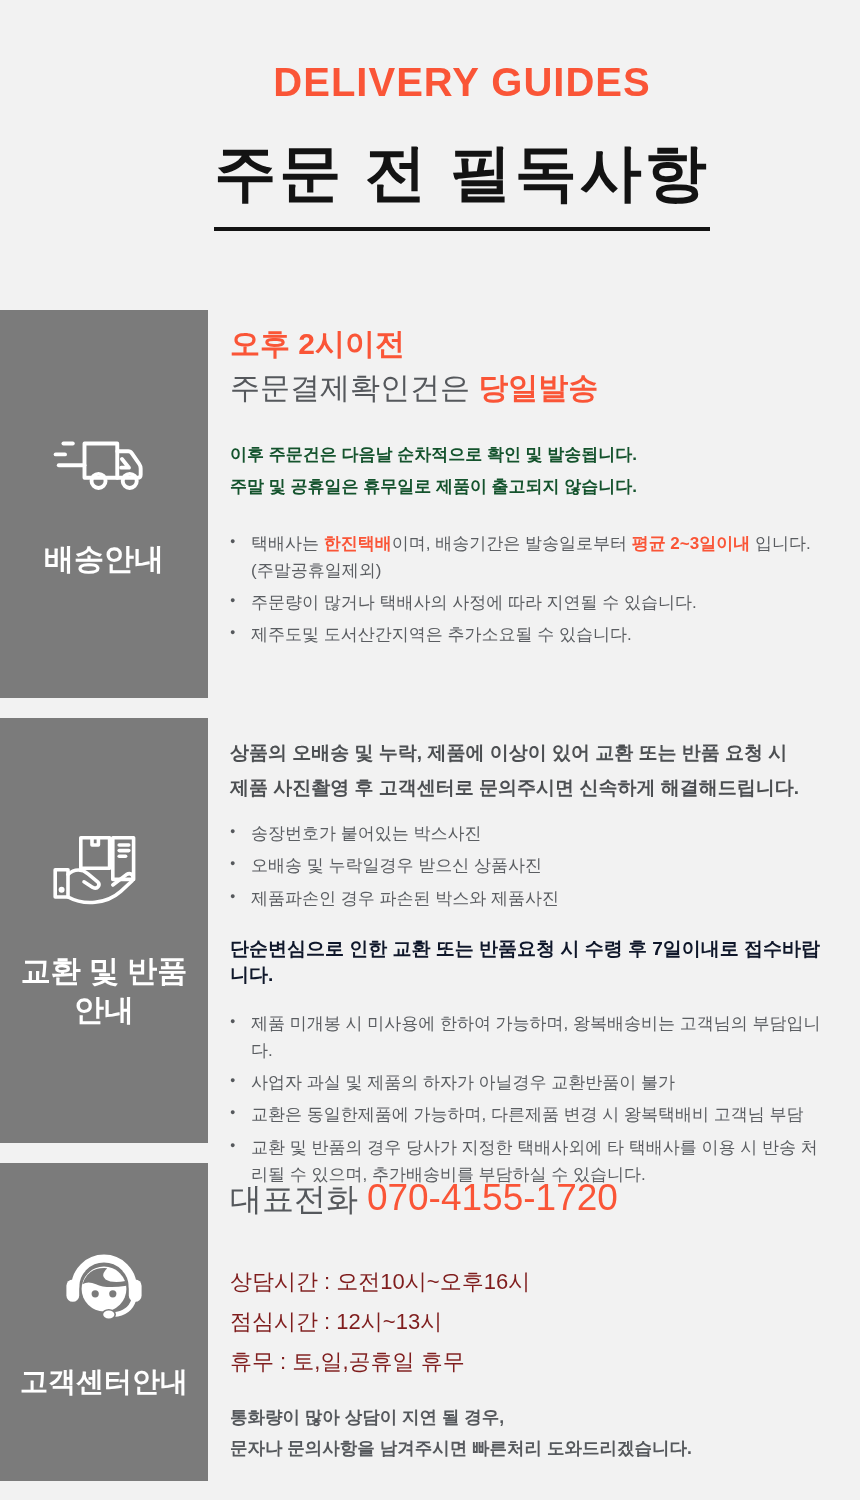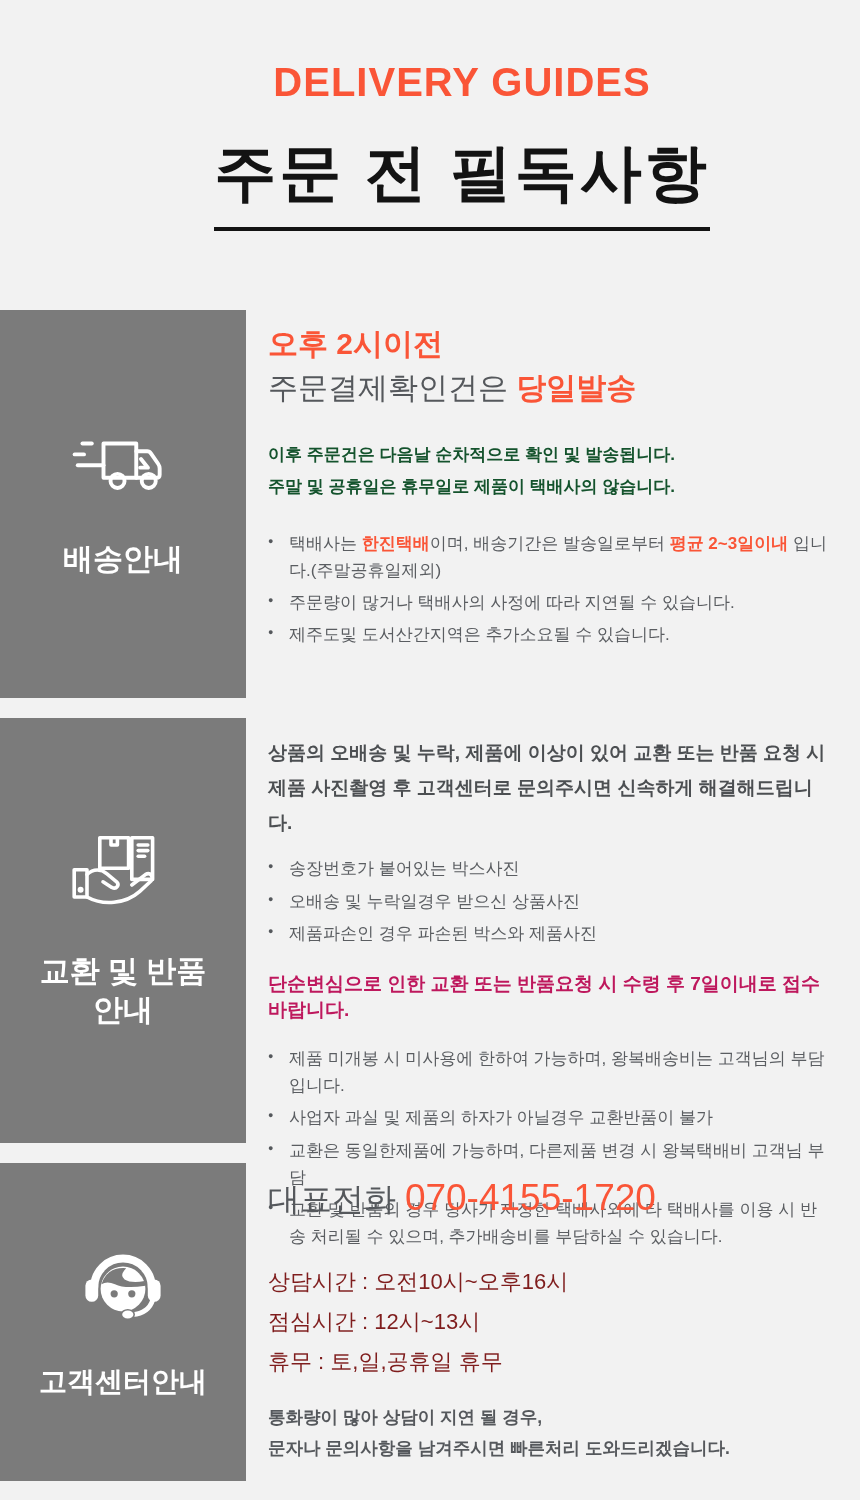--- a/index.html
+++ b/index.html
@@ -22,21 +22,21 @@
     letter-spacing:3px; padding-bottom:12px; border-bottom:4px solid #131313;
   }
 
   
   .section { position:absolute; left:0; width:860px; display:flex; }
   #section-shipping { top:310px; height:388px; }
   #section-exchange { top:718px; height:425px; }
   #section-support  { top:1163px; height:318px; }
 
   .sidebar {
-    width:246px; flex-shrink:0; background:#7b7b7b; color:#fff;
+    width:208px; flex-shrink:0; background:#7b7b7b; color:#fff;
     display:flex; flex-direction:column; align-items:center; justify-content:center;
   }
   .sidebar .icon { margin-bottom:30px; }
   .sidebar-label { font-size:30px; font-weight:700; text-align:center; line-height:1.3; }
   #section-support .sidebar-label { font-size:28px; }
 
   .content { flex:1; padding:12px 28px 0 22px; }
 
   
   .headline { font-size:30px; font-weight:700; line-height:1.45; }
@@ -48,21 +48,21 @@
     font-size:17px; color:#5a5d61; line-height:1.6; font-weight:500;
   }
   ul.bullets li::before {
     content:"●"; position:absolute; left:0; top:4px; font-size:9px; color:#55585c;
   }
 
   
   #section-exchange .content { padding-top:17px; }
   .intro { font-size:19px; font-weight:700; color:#4c4f52; line-height:1.85; }
   #section-exchange ul.first  { margin-top:15px; }
-  .notice { margin-top:24px; font-size:19px; font-weight:700; color:#be185d; }
+  .notice { margin-top:24px; font-size:19px; font-weight:700; color:#0f172a; }
   #section-exchange ul.second { margin-top:22px; }
 
   
   #section-support .content { padding-top:14px; }
   .phone-row { color:#55585c; font-size:32px; font-weight:500; }
   .phone-number { font-size:37px; color:#fa5537; font-weight:400; }
   .support-info { margin-top:40px; font-size:22px; font-weight:400; color:#7f1d1d; line-height:1.82; }
   .support-footer { margin-top:20px; font-size:17.5px; font-weight:700; color:#55585c; line-height:1.75; }
 
   svg { display:block; }
@@ -95,21 +95,21 @@
   </div>
   <div class="content">
     <div class="headline">
       <div class="accent">오후 2시이전</div>
       <div>
         <span class="gray">주문결제확인건은 </span><span class="accent">당일발송</span>
       </div>
     </div>
     <div class="para">
         <div>이후 주문건은 다음날 순차적으로 확인 및 발송됩니다.</div>
-        <div>주말 및 공휴일은 휴무일로 제품이 택배사의 않습니다.</div>
+        <div>주말 및 공휴일은 휴무일로 제품이 출고되지 않습니다.</div>
       </div>
     <ul class="bullets">
         <li><span>택배사는 </span><span class="accent">한진택배</span><span>이며, 배송기간은 발송일로부터 </span><span class="accent">평균 2~3일이내</span><span> 입니다.(주말공휴일제외)</span></li>
         <li><span>주문량이 많거나 택배사의 사정에 따라 지연될 수 있습니다.</span></li>
         <li><span>제주도및 도서산간지역은 추가소요될 수 있습니다.</span></li>
       </ul>
   </div>
 </div>
 
 <div class="section" id="section-exchange">

